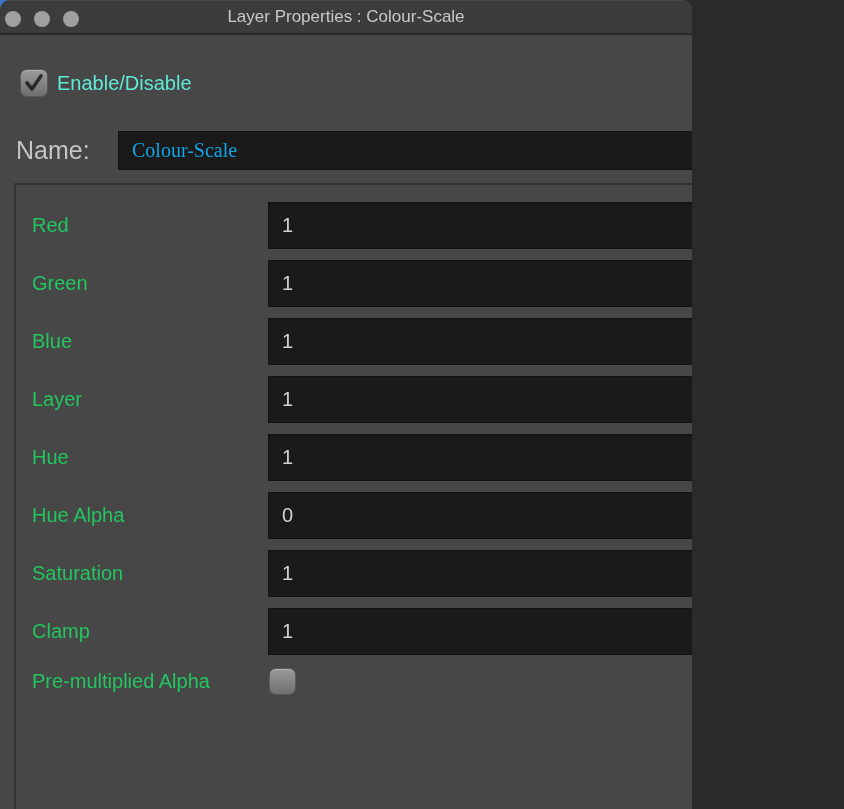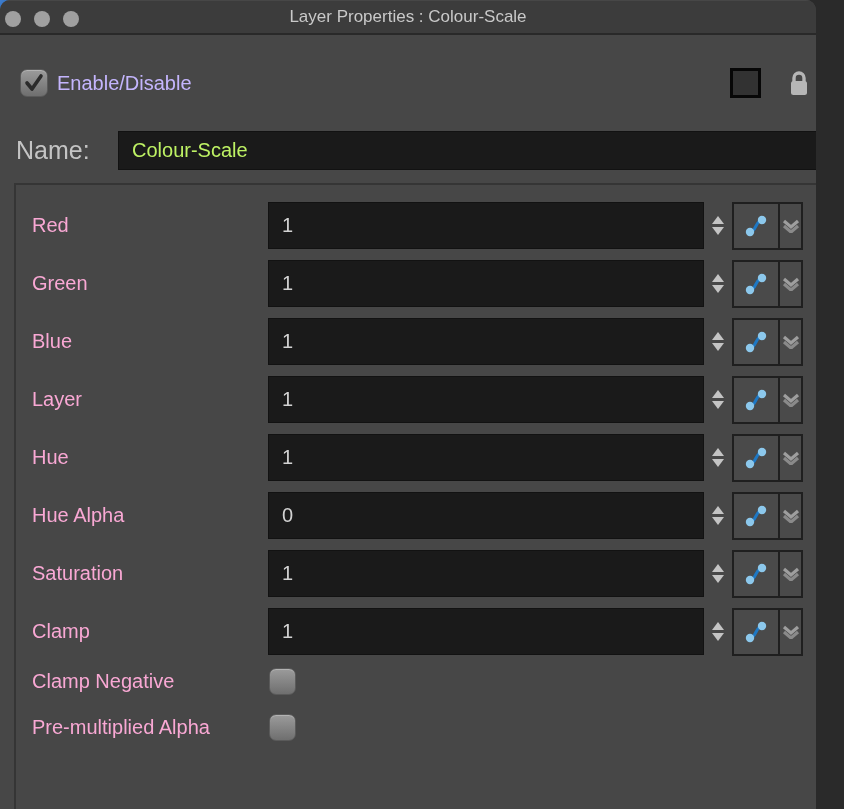--- a/index.html
+++ b/index.html
@@ -7,21 +7,21 @@
     width:844px;height:809px;overflow:hidden;position:relative;
     background:#2a2a2a;
     font-family:"Liberation Sans","DejaVu Sans",sans-serif;
     -webkit-font-smoothing:antialiased;
   }
   .blue-corner{
     position:absolute;left:0;top:0;width:16px;height:18px;
     background:linear-gradient(135deg,#3f7fd0 0%,#2a62ab 60%,#1c4b8a 100%);
   }
   .window{
-    position:absolute;left:0;top:0;width:816px;height:809px;
+    position:absolute;left:0;top:0;width:692px;height:809px;
     background:#474747;border-radius:10px 10px 0 0;overflow:hidden;
   }
   
   .titlebar{
     position:relative;height:33px;background:#3c3c3c;
     border-bottom:2px solid #292929;
     box-shadow:inset 0 1px 0 rgba(255,255,255,.06);
   }
   .traffic{position:absolute;left:5px;top:11px;display:flex;gap:13px;}
   .tl{width:16px;height:16px;border-radius:50%;background:#a0a0a0;display:block;}
@@ -32,44 +32,44 @@
   
   .checkbox{
     box-sizing:border-box;border-radius:7px;
     background:linear-gradient(#9b9b9b,#6f6f6f);
     border:1px solid #5a5a5a;
     box-shadow:inset 0 1px 0 rgba(255,255,255,.25);
     display:flex;align-items:center;justify-content:center;
   }
   .cb-enable{position:absolute;left:20px;top:69px;width:28px;height:28px;}
   .enable-label{position:absolute;left:57px;top:70px;height:27px;line-height:27px;
-    color:#c4b5fd;font-size:20px;}
+    color:#5eead4;font-size:20px;}
   .swatch{
     position:absolute;left:730px;top:68px;width:31px;height:30px;
     background:#323232;border:3px solid #070707;box-sizing:border-box;
   }
   .lock{position:absolute;left:788px;top:70px;width:22px;height:27px;}
   
   .name-label{position:absolute;left:16px;top:131px;height:39px;line-height:39px;
     color:#c4c4c4;font-size:25px;}
   .name-field{
     position:absolute;left:118px;top:131px;width:706px;height:39px;
     background:#1a1a1a;border:1px solid #121212;box-sizing:border-box;
-    color:#bef264;font-size:20px;line-height:37px;padding-left:13px;
+    color:#0ea5e9;font-size:20px;line-height:37px;padding-left:13px;font-family:Liberation Serif, serif;
   }
   
   .groupbox{
     position:absolute;left:14px;top:183px;width:810px;height:640px;
     border:2px solid #353535;box-sizing:border-box;
   }
   .rows{padding-top:17px;}
   .prop-row{position:relative;height:58px;}
   .row-label{
     position:absolute;left:16px;top:0;height:47px;line-height:47px;
-    color:#f9a8d4;font-size:20px;white-space:nowrap;
+    color:#22c55e;font-size:20px;white-space:nowrap;
   }
   .num-field{
     position:absolute;left:252px;top:0;width:436px;height:47px;
     background:#1a1a1a;border:1px solid #121212;box-sizing:border-box;
     color:#d2d2d2;font-size:20px;line-height:45px;padding-left:13px;
   }
   .stepper{
     position:absolute;left:694px;top:0;width:16px;height:47px;
     display:flex;flex-direction:column;align-items:center;justify-content:center;gap:3px;
     cursor:pointer;
@@ -318,24 +318,20 @@
       <button class="fn-dd">
         <svg width="18" height="14" viewBox="0 0 18 14">
           <polyline points="2,2 9,8 16,2" fill="none" stroke="#9e9e9e" stroke-width="3.2"></polyline>
           <polyline points="2,7 9,13 16,7" fill="none" stroke="#8a8a8a" stroke-width="3.2"></polyline>
         </svg>
       </button>
     </div>
   </div>
 </div>
     <div id="checks-container">
-  <div class="check-row">
-    <span class="row-label">Clamp Negative</span>
-    <div class="checkbox"></div>
-  </div>
 
   <div class="check-row">
     <span class="row-label">Pre-multiplied Alpha</span>
     <div class="checkbox"></div>
   </div>
 
 </div>
   </div>
 
 </div>

